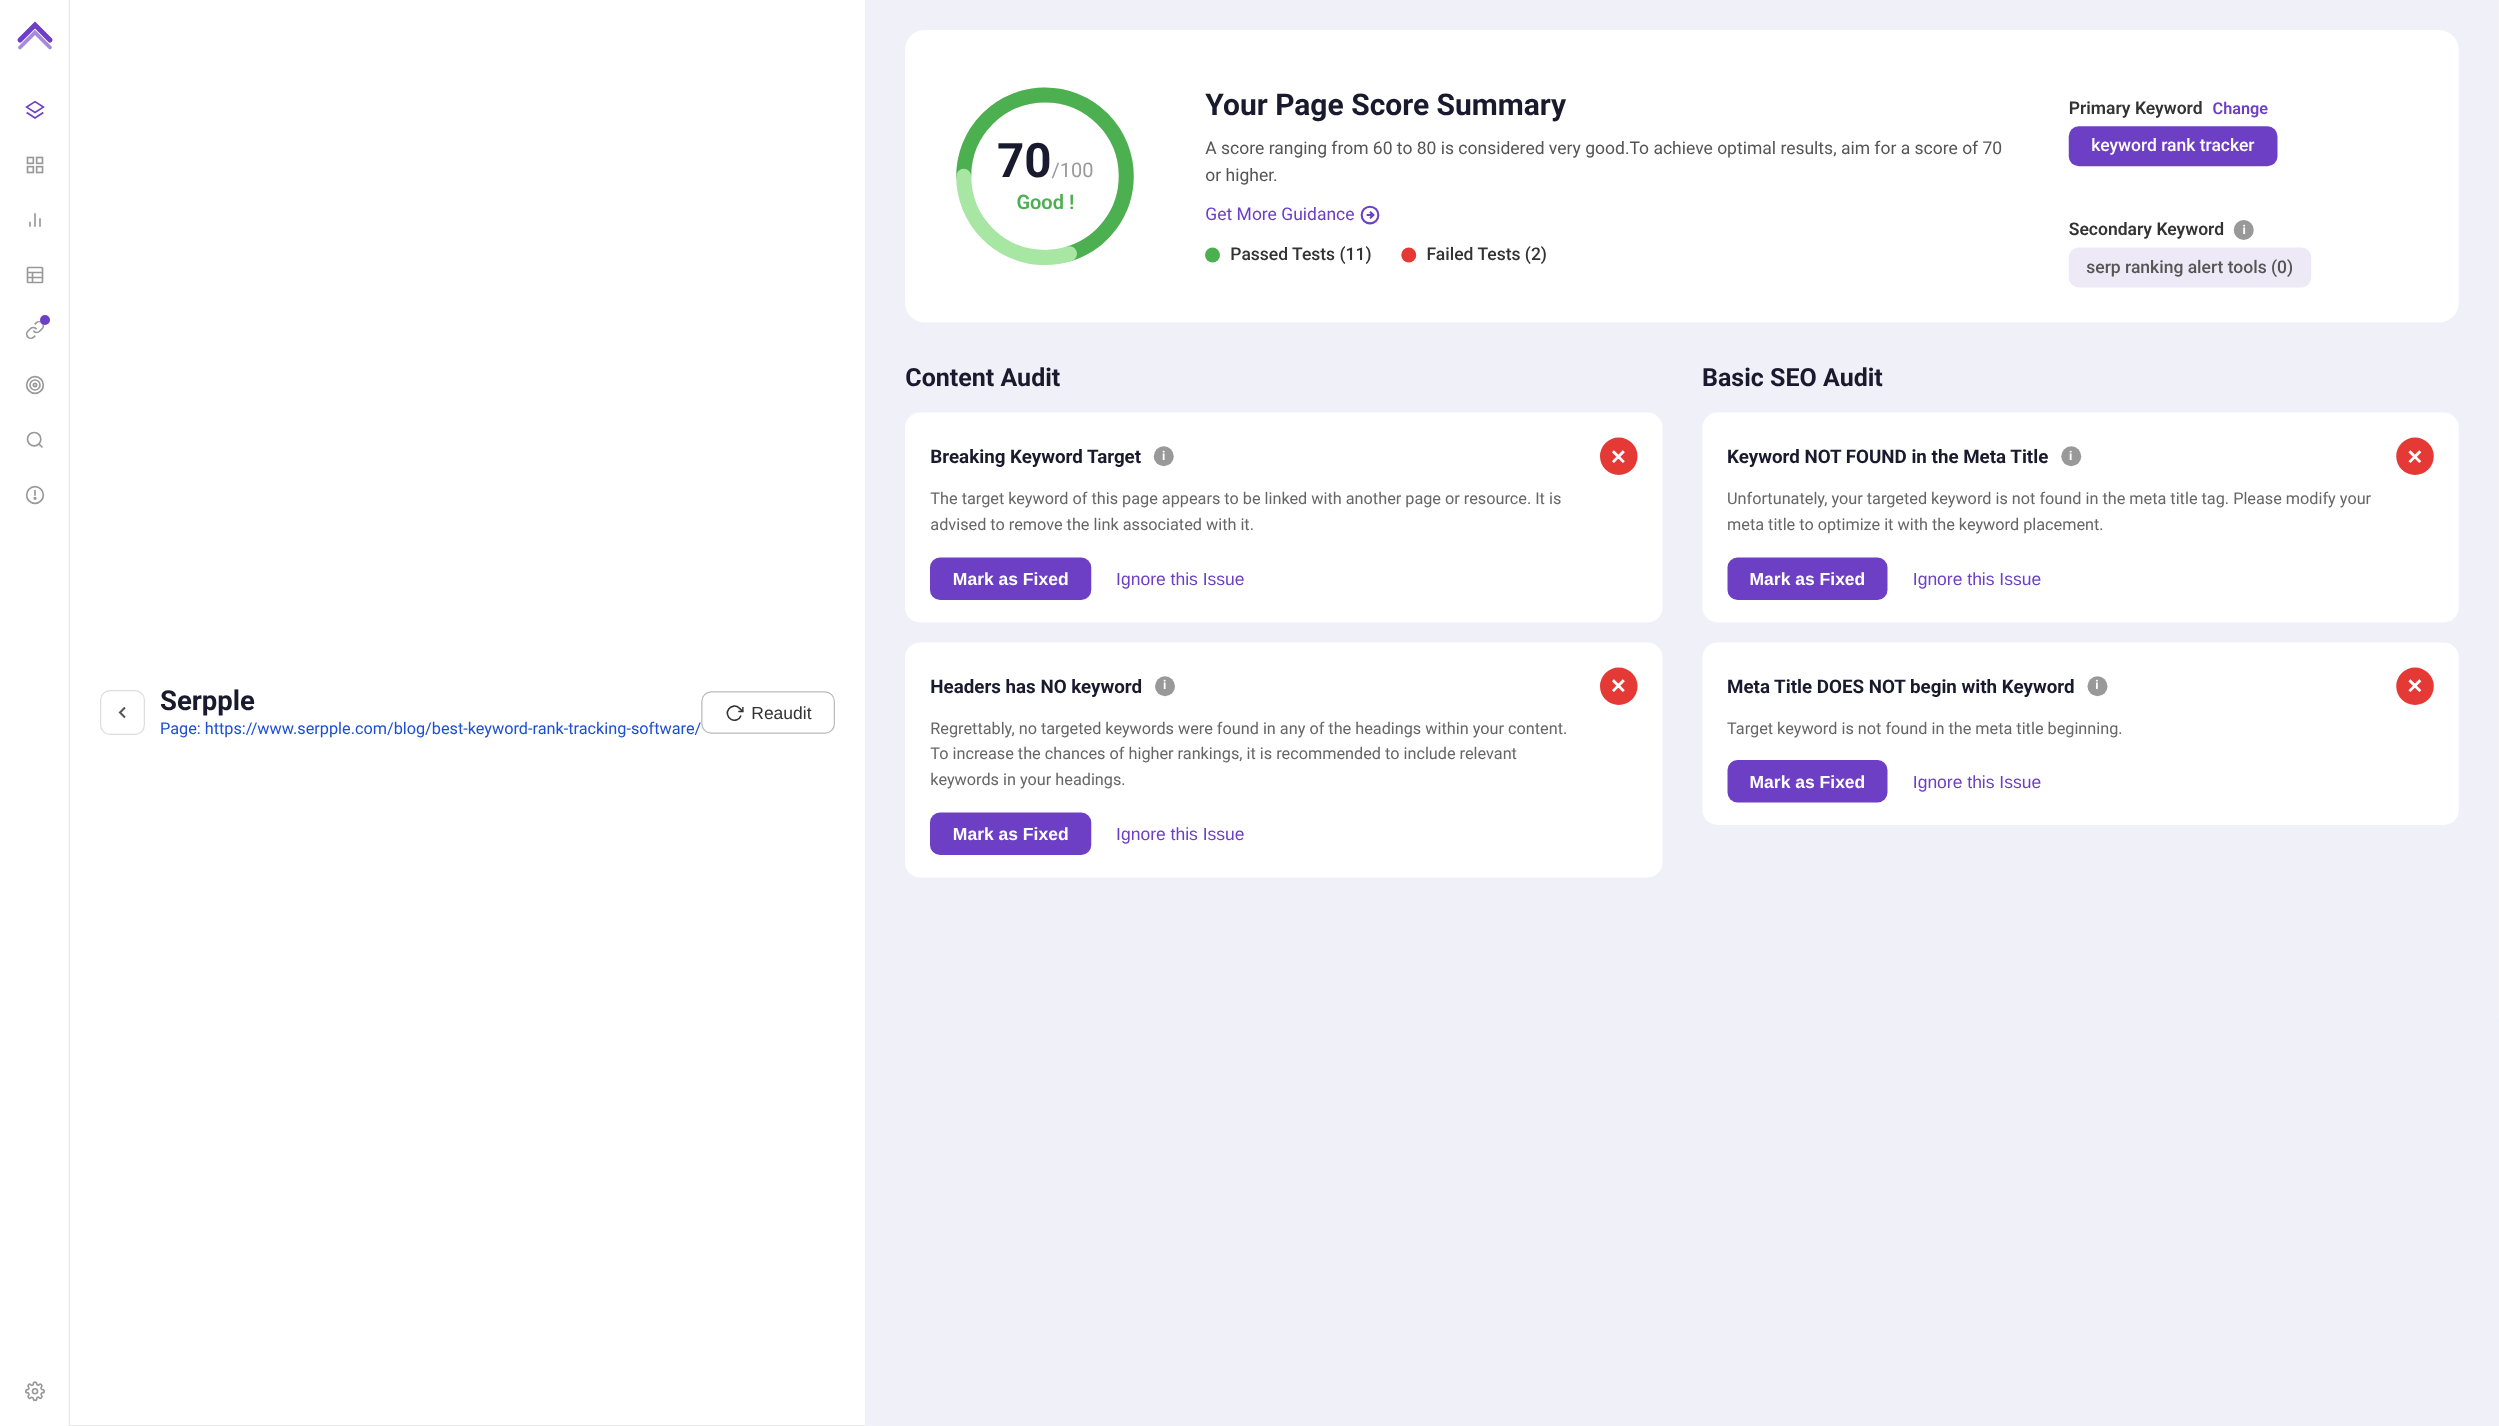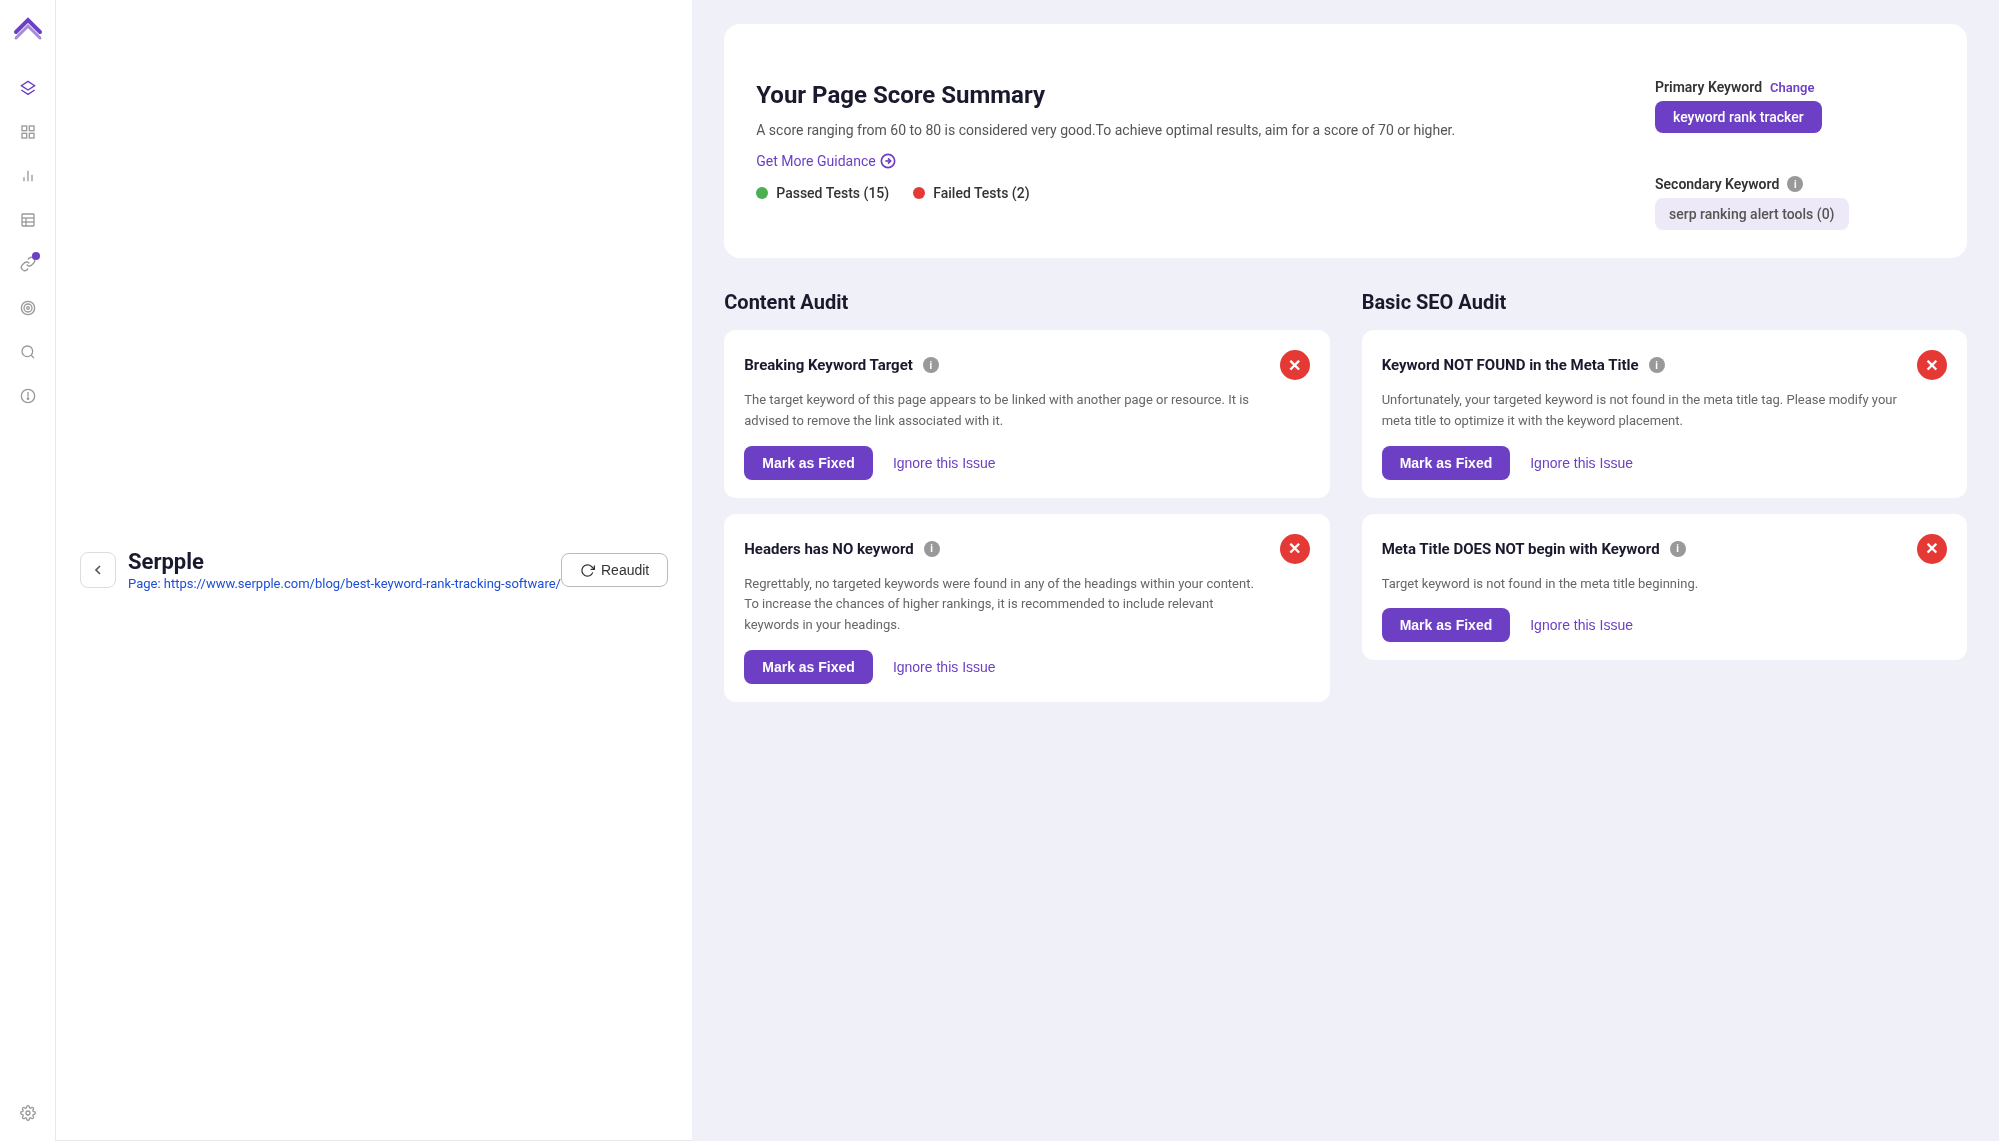--- a/index.html
+++ b/index.html
@@ -427,36 +427,52 @@
         <path d="M20.49 15a9 9 0 1 1-2.12-9.36L23 10"></path>
       </svg>
       <span>Reaudit</span>
     </button>
   </div>
 
   <div class="page-content">
 
     <div class="score-section">
 
+      <div class="circle-wrapper">
+        <svg width="160" height="160" viewBox="0 0 160 160">
+
+          <circle cx="80" cy="80" r="65" fill="none" stroke="#e8e8e8" stroke-width="12"></circle>
+
+          <circle cx="80" cy="80" r="65" fill="none" stroke="#4caf50" stroke-width="12" stroke-dasharray="285.9 408.4" stroke-linecap="round" transform="rotate(-90 80 80)"></circle>
+
+          <circle cx="80" cy="80" r="65" fill="none" stroke="#a8e6a3" stroke-width="12" stroke-dasharray="122.5 408.4" stroke-dashoffset="-285.9" stroke-linecap="round" transform="rotate(-90 80 80)"></circle>
+        </svg>
+        <div class="circle-center">
+          <div class="circle-score">
+            <span>70</span><span class="circle-score-max">/100</span>
+          </div>
+          <div class="circle-label">Good !</div>
+        </div>
+      </div>
 
       <div class="score-info">
         <div class="score-title">Your Page Score Summary</div>
         <div class="score-desc">A score ranging from 60 to 80 is considered very good.To achieve optimal results, aim for a score of 70 or higher.</div>
         <div class="score-guidance">
           <span>Get More Guidance</span>
           <svg width="16" height="16" viewBox="0 0 24 24" fill="none" stroke="#6c3fc5" stroke-width="2.5">
             <circle cx="12" cy="12" r="10"></circle>
             <polyline points="12,8 16,12 12,16"></polyline>
             <line x1="8" y1="12" x2="16" y2="12"></line>
           </svg>
         </div>
         <div class="score-tests">
           <div class="test-badge">
             <span class="dot green"></span>
-            <span>Passed Tests (15)</span>
+            <span>Passed Tests (11)</span>
           </div>
           <div class="test-badge">
             <span class="dot red"></span>
             <span>Failed Tests (2)</span>
           </div>
         </div>
       </div>
 
       <div class="keywords-panel">
         <div class="keyword-label">

